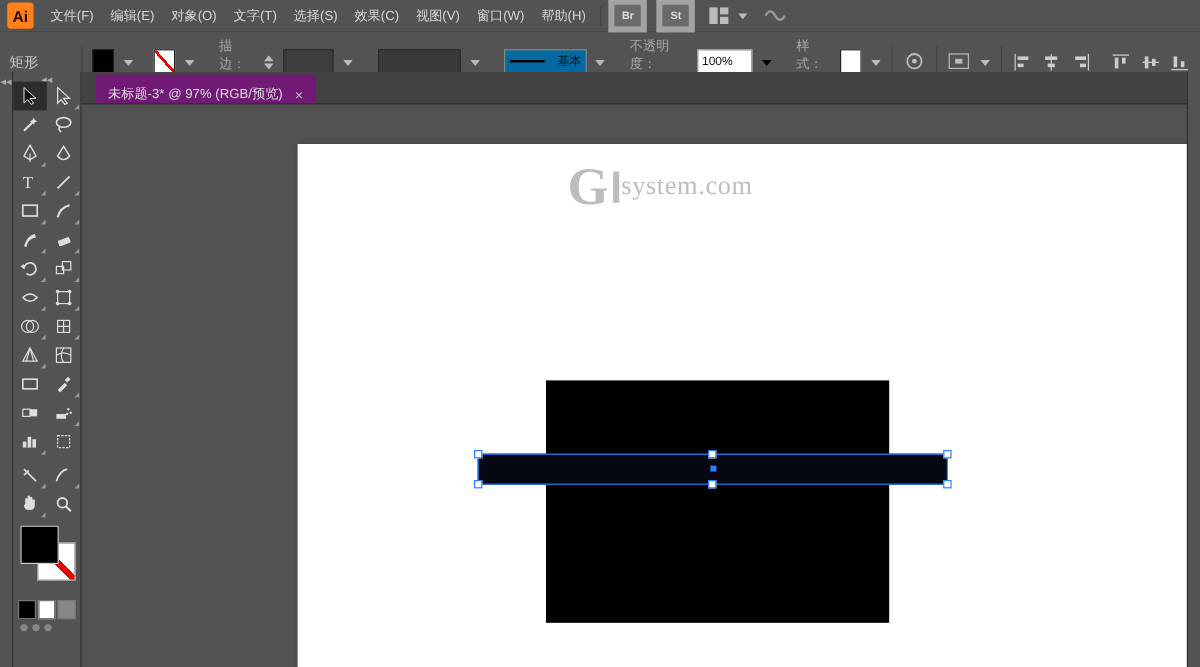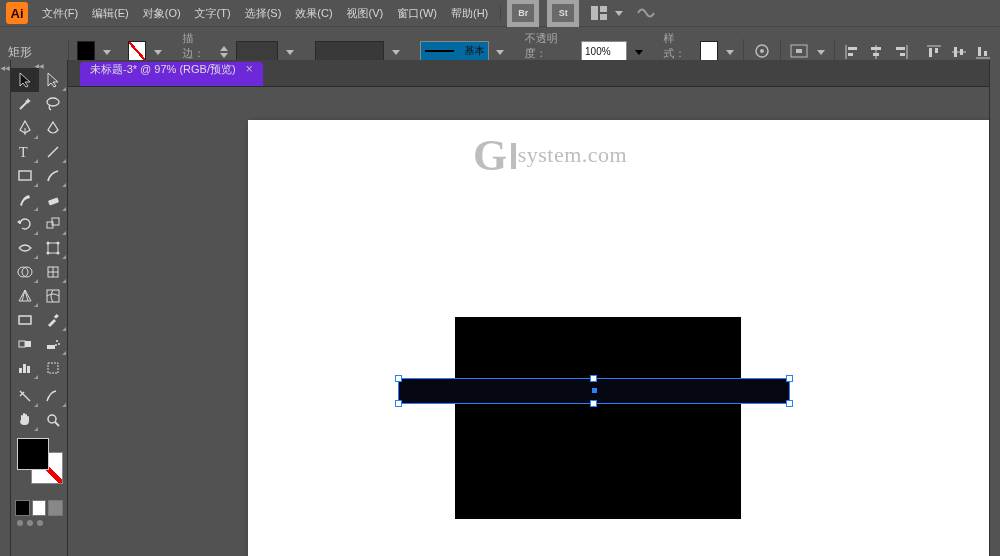--- a/index.html
+++ b/index.html
@@ -53,21 +53,21 @@
   .sw-stroke{position:absolute;left:20px;top:20px;width:30px;height:30px;background:#fff;border:1px solid #888;z-index:1}
   .sw-stroke::after{content:"";position:absolute;inset:0;background:linear-gradient(to top right,transparent 44%,#e00 44%,#e00 56%,transparent 56%)}
   .mini-sw{display:flex;gap:2px;padding:0 4px}
   .mini-sw div{width:14px;height:14px;border:1px solid #777}
   .ms-a{background:#000}.ms-b{background:#fff}.ms-c{background:#888}
   .dots{display:flex;gap:4px;padding:4px 6px}
   .dots span{width:6px;height:6px;border-radius:3px;background:#888}
 
   .stage{flex:1;position:relative;background:var(--bg-canvas);overflow:hidden}
   .tabbar{height:26px;background:#424242;display:flex;align-items:flex-end;padding-left:12px;border-bottom:1px solid #2b2b2b}
-  .doc-tab{height:24px;background:#6d28d9;display:flex;align-items:flex-start;padding:0 10px;gap:10px;font-size:11px;color:#ddd;border-top-left-radius:3px;border-top-right-radius:3px}
+  .doc-tab{height:24px;background:#701a75;display:flex;align-items:flex-end;padding:0 10px;gap:10px;font-size:11px;color:#ddd;border-top-left-radius:3px;border-top-right-radius:3px}
   .tab-close{font-size:12px;color:#bbb}
   .artboard{position:absolute;left:180px;top:60px;width:760px;height:520px;background:#fff;box-shadow:2px 2px 6px rgba(0,0,0,0.4)}
   .wm{position:absolute;left:225px;top:22px;color:#bdbdbd;font-family:Georgia,serif;font-size:22px;pointer-events:none;letter-spacing:0.5px}
   .wm .wg{font-size:44px;font-weight:bold;vertical-align:-8px;margin-right:2px;display:inline-block;border-right:5px solid #bdbdbd;padding-right:3px;line-height:26px}
   .rect1{position:absolute;left:207px;top:197px;width:286px;height:202px;background:#000}
   .rect2{position:absolute;left:150px;top:258px;width:390px;height:24px;background:#050810;border:1px solid #2a7fff;}
   .sel-handle{position:absolute;width:5px;height:5px;background:#fff;border:1px solid #2a7fff}
   .center-pt{position:absolute;width:5px;height:5px;background:#2a7fff}
 
   .rcol{width:10px;background:var(--bg-panel);border-left:1px solid #2f2f2f}

